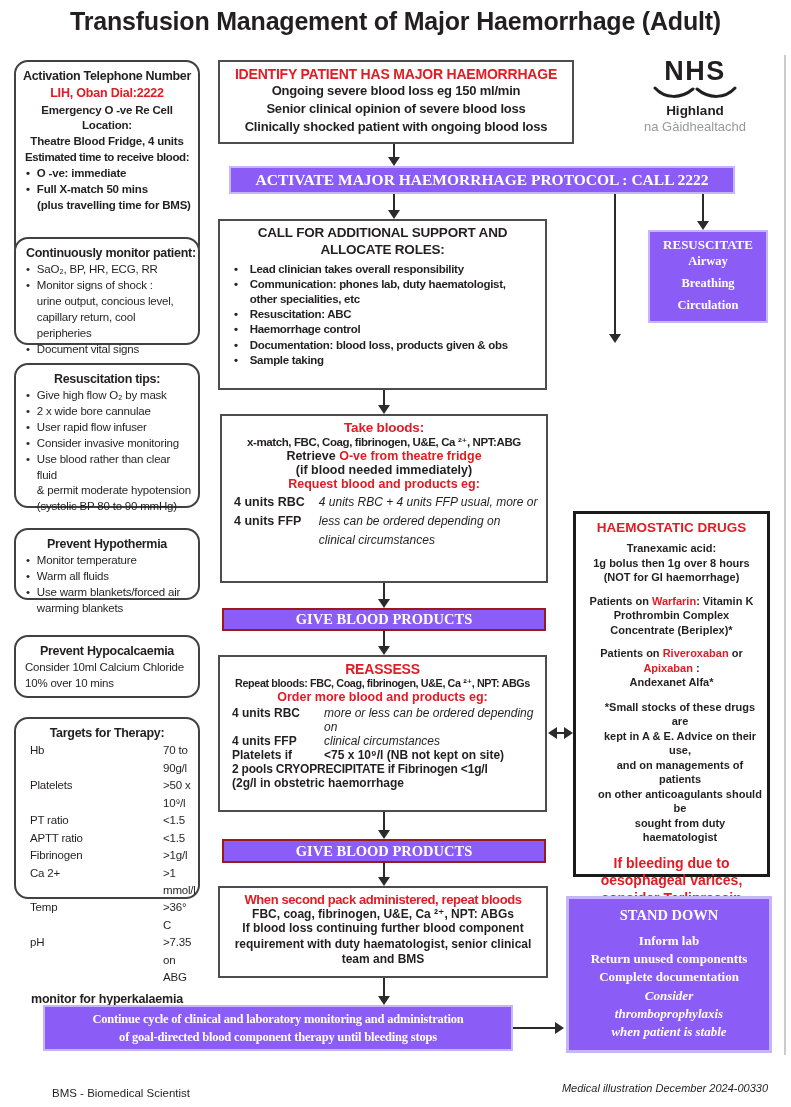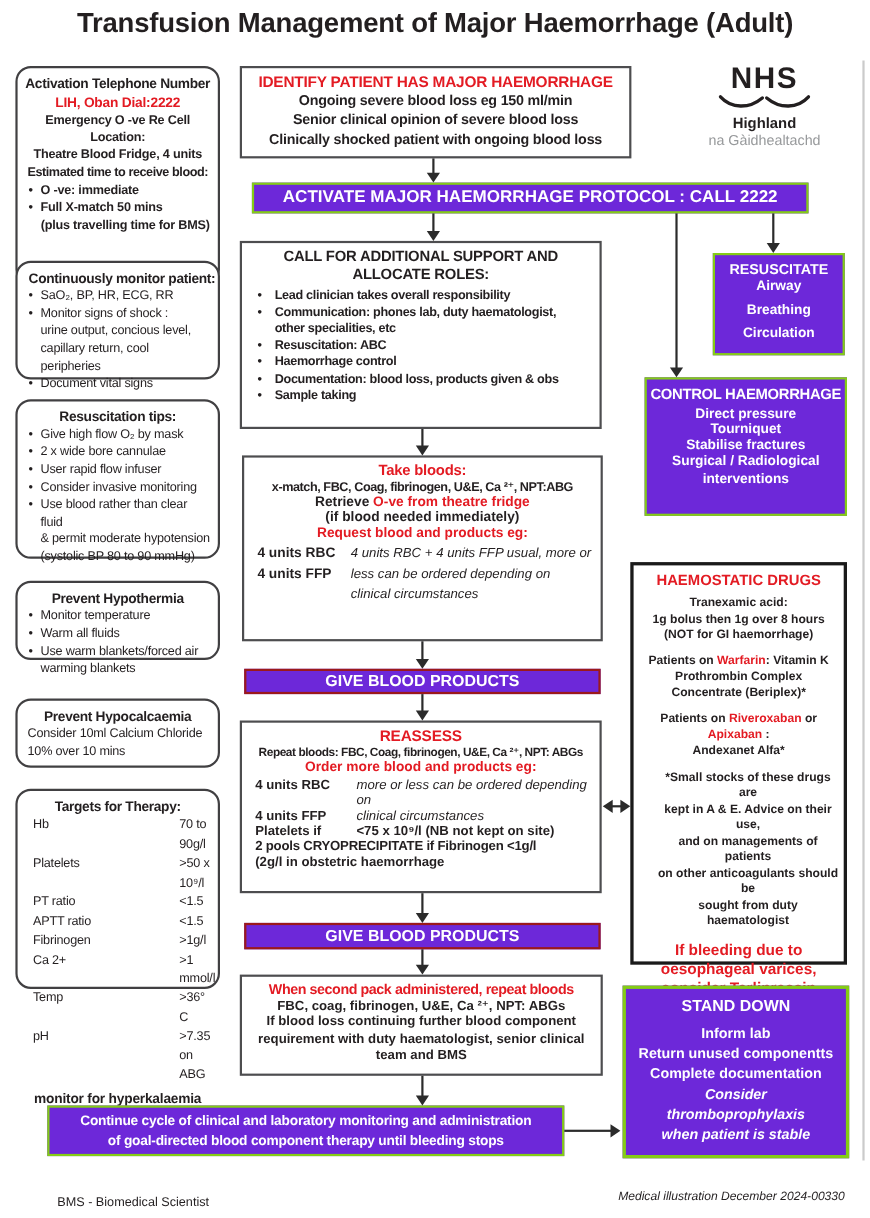--- a/index.html
+++ b/index.html
@@ -25,21 +25,21 @@
   
   .trow{display:flex;padding-left:8px;line-height:1.52;gap:45px;}
   .trow .tl{width:88px;flex:0 0 auto;}
 
   
   .wbox{background:#fff;border:2px solid #4d4d4f;padding:4px 6px;}
   .wttl{text-align:center;font-weight:700;font-size:14px;letter-spacing:-0.2px;}
   .cbull{display:flex;gap:12px;font-weight:700;font-size:11.5px;letter-spacing:-0.3px;line-height:1.32;padding-left:8px;}
 
   
-  .rfill{background:#6d28d9;color:#fff;border:2px solid #84cc16;}
+  .rfill{background:#8b5cf6;color:#fff;border:2px solid #c4b5fd;font-family:Liberation Serif, serif;}
   .rbar{display:flex;align-items:center;justify-content:center;text-align:center;font-weight:700;}
   .give{border-color:#9b191c;}
 
   
   .alv{position:absolute;width:2px;background:#2b2b2b;}
   .alh{position:absolute;height:2px;background:#2b2b2b;}
   .ad{position:absolute;width:0;height:0;border-left:6px solid transparent;border-right:6px solid transparent;border-top:9px solid #2b2b2b;}
   .ar{position:absolute;width:0;height:0;border-top:6px solid transparent;border-bottom:6px solid transparent;border-left:9px solid #2b2b2b;}
   .al{position:absolute;width:0;height:0;border-top:6px solid transparent;border-bottom:6px solid transparent;border-right:9px solid #2b2b2b;}
 
@@ -276,28 +276,20 @@
     <div style="font-size:13px;color:#97999b;line-height:1.2;">na Gàidhealtachd</div>
   </div>
 
   <div class="abs rfill" style="left:648px;top:230px;width:120px;height:93px;padding:5px 2px;text-align:center;">
     <div class="b" style="font-size:13px;">RESUSCITATE</div>
     <div class="b" style="font-size:12.5px;margin-top:1px;">Airway</div>
     <div class="b" style="font-size:12.5px;margin-top:7px;">Breathing</div>
     <div class="b" style="font-size:12.5px;margin-top:7px;">Circulation</div>
   </div>
 
-  <div class="abs rfill" style="left:586px;top:343px;width:184px;height:126px;padding:6px 2px;text-align:center;">
-    <div class="b nw" style="font-size:13.5px;letter-spacing:-0.3px;">CONTROL HAEMORRHAGE</div>
-    <div class="b" style="font-size:12.5px;margin-top:3px;">Direct pressure</div>
-    <div class="b" style="font-size:12.5px;">Tourniquet</div>
-    <div class="b" style="font-size:12.5px;">Stabilise fractures</div>
-    <div class="b pre" style="font-size:12.5px;line-height:1.3;">Surgical / Radiological
-interventions</div>
-  </div>
 
   <div class="abs" style="left:573px;top:511px;width:197px;height:366px;background:#fff;border:3px solid #1a1a1a;padding:6px 3px;text-align:center;">
     <div class="b red" style="font-size:13.5px;">HAEMOSTATIC DRUGS</div>
     <div class="b pre" style="font-size:11px;line-height:1.32;margin-top:6px;">Tranexamic acid:
 1g bolus then 1g over 8 hours
 (NOT for GI haemorrhage)</div>
     <div class="b" style="font-size:11px;line-height:1.32;margin-top:9px;">
       <span>Patients on </span><span class="red">Warfarin</span><span>: Vitamin K</span>
       <div class="pre">Prothrombin Complex
 Concentrate (Beriplex)*</div>

